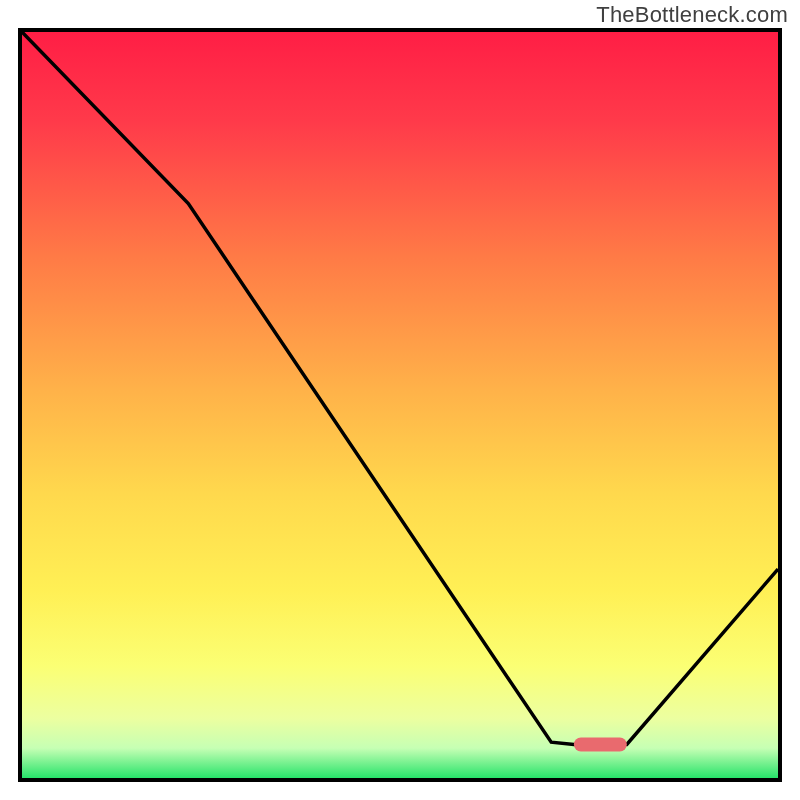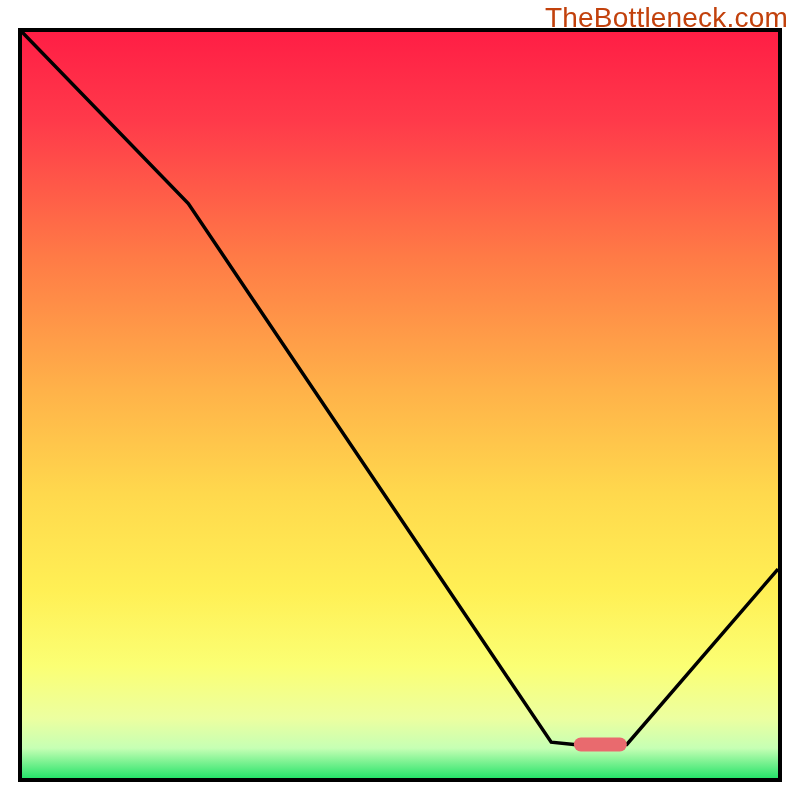--- a/index.html
+++ b/index.html
@@ -16,23 +16,23 @@
     left: 0;
     top: 0;
     width: 800px;
     height: 800px;
     box-sizing: border-box;
   }
   .watermark {
     position: absolute;
     top: 2px;
     right: 12px;
-    font-size: 28px;
+    font-size: 22px;
     font-weight: 500;
-    color: #c2410c;
+    color: #404040;
     letter-spacing: 0.2px;
   }
   .plot-area {
     position: absolute;
     left: 18px;
     top: 28px;
     width: 764px;
     height: 754px;
     box-sizing: border-box;
     border: 4px solid #000000;

